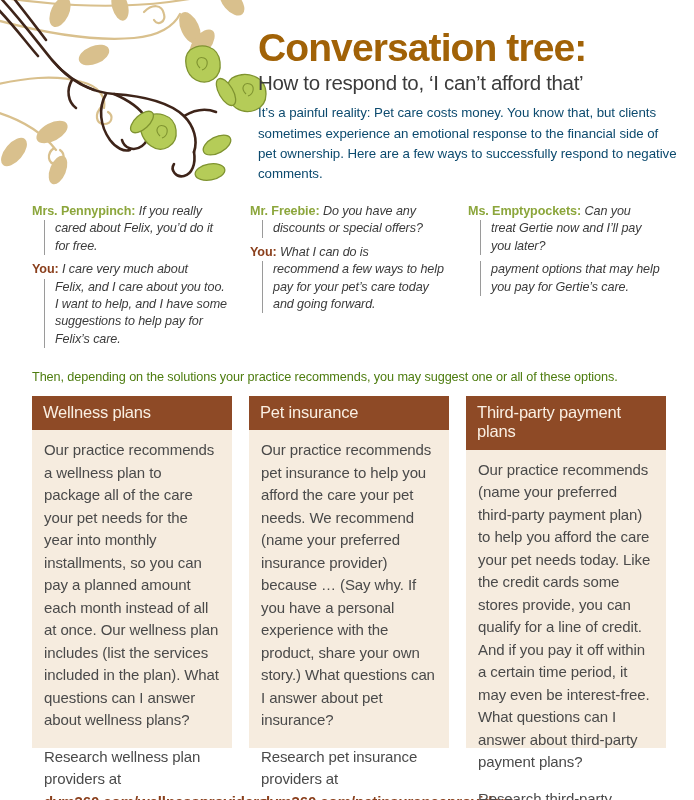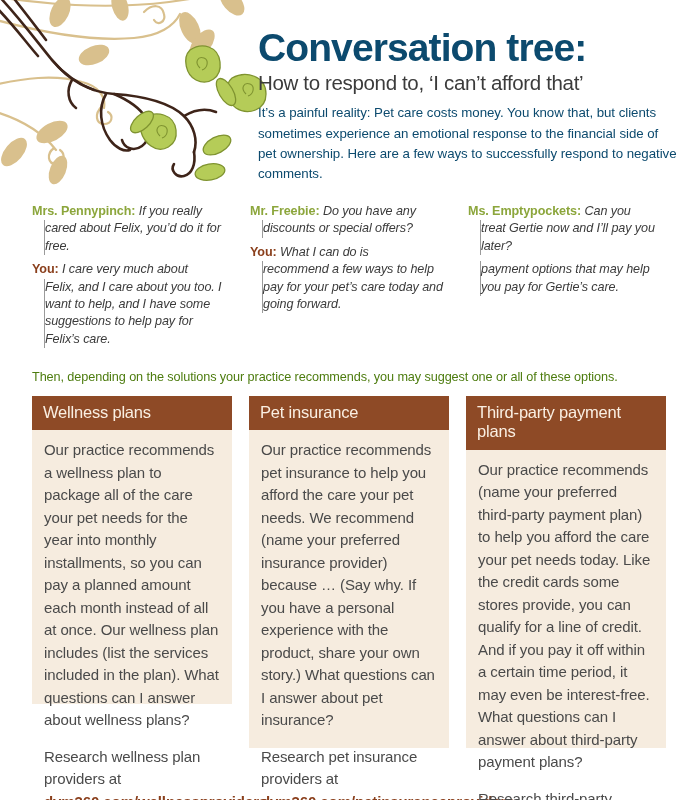--- a/index.html
+++ b/index.html
@@ -28,21 +28,21 @@
   
   #header {
     position: absolute;
     left: 258px;
     top: 28px;
     width: 420px;
   }
   #main-title {
     font-size: 39px;
     font-weight: bold;
-    color: #0c4a6e;
+    color: #a16207;
     letter-spacing: -0.9px;
     line-height: 1.02;
     margin: 0;
   }
   #subtitle {
     font-size: 20.5px;
     color: #3b3b3b;
     letter-spacing: -0.35px;
     margin: 4px 0 0 0;
     font-weight: normal;
@@ -88,21 +88,21 @@
   .speaker-name.client { color: #8ca63c; }
   .speaker-name.you { color: #8a3f1c; }
 
   .quote-rest {
     font-size: 12.6px;
     line-height: 1.38;
     color: #3b3b3b;
     font-style: italic;
     letter-spacing: -0.1px;
     border-left: 1.4px solid #9a9a9a;
-    padding-left: 0;
+    padding-left: 10px;
     margin-left: 12px;
   }
 
   
   #transition-line {
     position: absolute;
     left: 32px;
     top: 370px;
     width: 640px;
     font-size: 12.7px;
@@ -145,21 +145,21 @@
     flex: 1;
   }
   .card-body p { margin: 0; }
   .card-research { margin-top: 14px !important; }
   .card-url {
     color: #8a3f1c;
     font-weight: bold;
   }
 
   
-  #card-wellness      { height: 308px; }
+  #card-wellness      { height: 352px; }
   #card-pet-insurance { height: 352px; }
   #card-third-party   { height: 352px; }
 </style>
 </head>
 <body>
 
 <svg id="branch-art" viewBox="0 0 300 210" xmlns="http://www.w3.org/2000/svg">
   <g fill="none" stroke="#d9c08d" stroke-width="2.2" stroke-linecap="round">
     <path d="M-5 6 C 50 14, 110 20, 175 12 C 205 8, 225 4, 245 -2"></path>
     <path d="M-5 28 C 45 42, 95 52, 140 48 C 165 46, 180 36, 186 24"></path>

